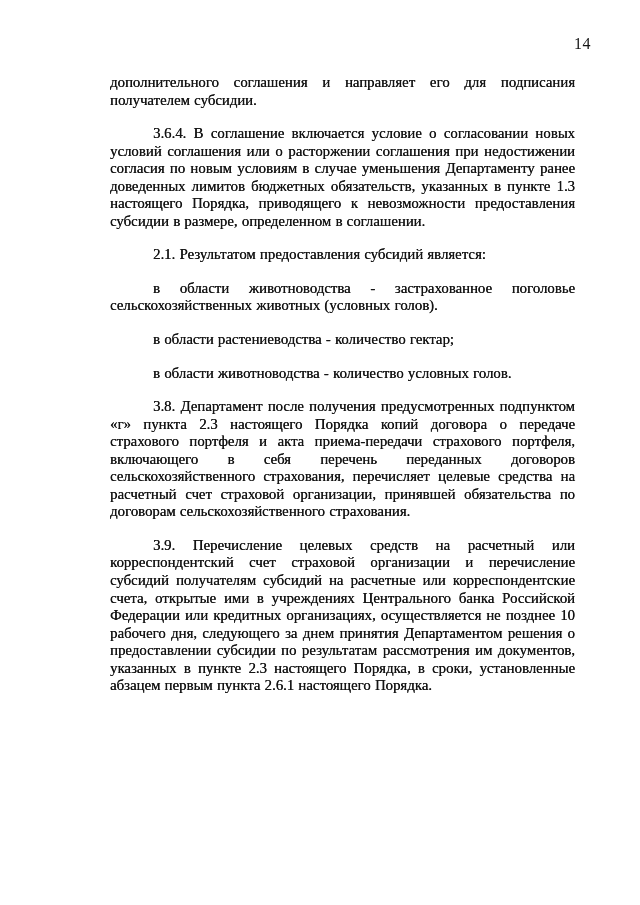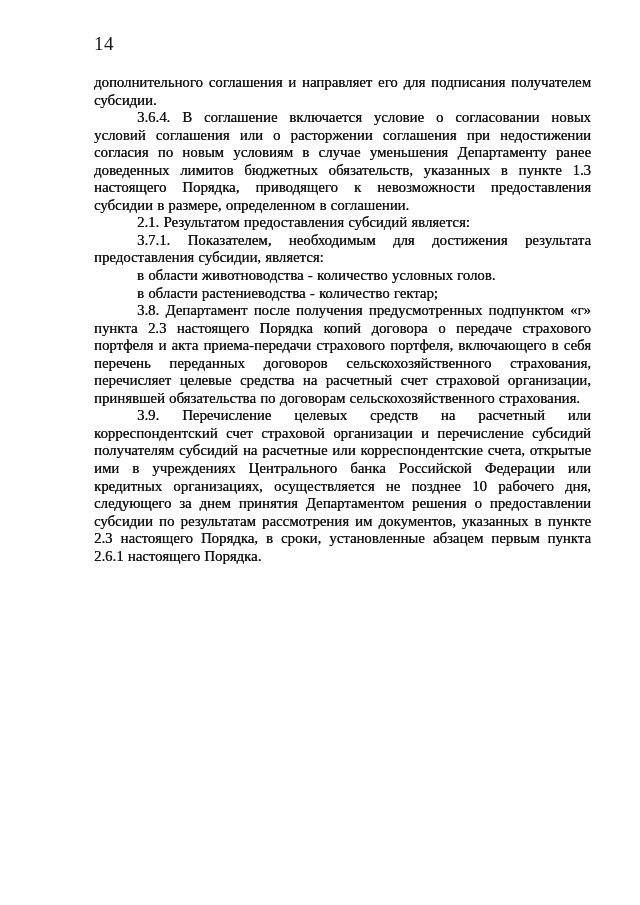--- a/index.html
+++ b/index.html
@@ -16,48 +16,48 @@
     font-family: "Liberation Serif", "DejaVu Serif", serif;
     color: #151515;
   }
   .content {
     position: absolute;
     left: 94px;
     top: 36px;
     width: 497px;
   }
   .page-number {
-    text-align: left;
-    font-size: 19px;
+    text-align: right;
+    font-size: 16px;
     line-height: 16px;
     margin: 0 0 22px 0;
     letter-spacing: 0.5px;
   }
   .doc-body p.para {
-    margin: 0;
+    margin: 16px;
     font-size: 14.8px;
     line-height: 17.55px;
     text-align: justify;
     word-spacing: 0.5px;
     text-shadow: 0.25px 0 0 currentColor; 
   }
   .doc-body p.para.indent {
     text-indent: 43px;
   }
 </style>
 </head>
 <body>
 
 <div class="page">
   <div class="content">
     <div class="page-number">14</div>
     <div class="doc-body">
       <p class="para">дополнительного соглашения и направляет его для подписания получателем субсидии.</p>
       <p class="para indent">3.6.4. В соглашение включается условие о согласовании новых условий соглашения или о расторжении соглашения при недостижении согласия по новым условиям в случае уменьшения Департаменту ранее доведенных лимитов бюджетных обязательств, указанных в пункте 1.3 настоящего Порядка, приводящего к невозможности предоставления субсидии в размере, определенном в соглашении.</p>
       <p class="para indent">2.1. Результатом предоставления субсидий является:</p>
-      <p class="para indent">3.7.1. Показателем, необходимым для достижения результата предоставления субсидии, является:</p>
+      <p class="para indent">в области животноводства - застрахованное поголовье сельскохозяйственных животных (условных голов).</p>
+      <p class="para indent">в области растениеводства - количество гектар;</p>
       <p class="para indent">в области животноводства - количество условных голов.</p>
-      <p class="para indent">в области растениеводства - количество гектар;</p>
       <p class="para indent">3.8. Департамент после получения предусмотренных подпунктом «г» пункта 2.3 настоящего Порядка копий договора о передаче страхового портфеля и акта приема-передачи страхового портфеля, включающего в себя перечень переданных договоров сельскохозяйственного страхования, перечисляет целевые средства на расчетный счет страховой организации, принявшей обязательства по договорам сельскохозяйственного страхования.</p>
       <p class="para indent">3.9. Перечисление целевых средств на расчетный или корреспондентский счет страховой организации и перечисление субсидий получателям субсидий на расчетные или корреспондентские счета, открытые ими в учреждениях Центрального банка Российской Федерации или кредитных организациях, осуществляется не позднее 10 рабочего дня, следующего за днем принятия Департаментом решения о предоставлении субсидии по результатам рассмотрения им документов, указанных в пункте 2.3 настоящего Порядка, в сроки, установленные абзацем первым пункта 2.6.1 настоящего Порядка.</p>
     </div>
   </div>
 </div>
 
 </body></html>

